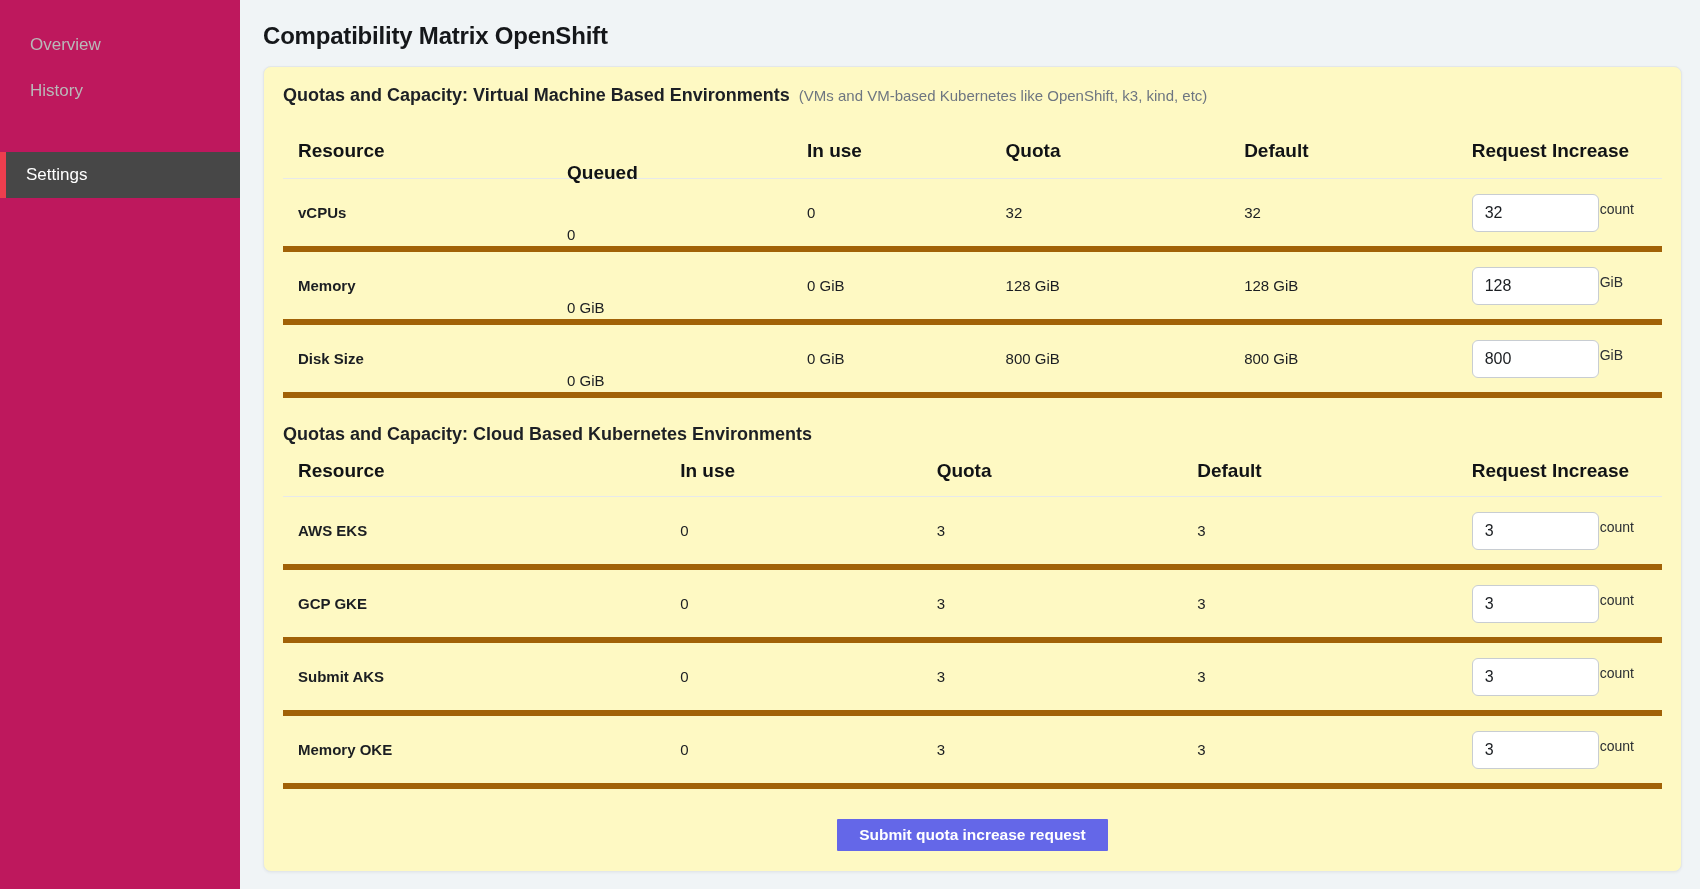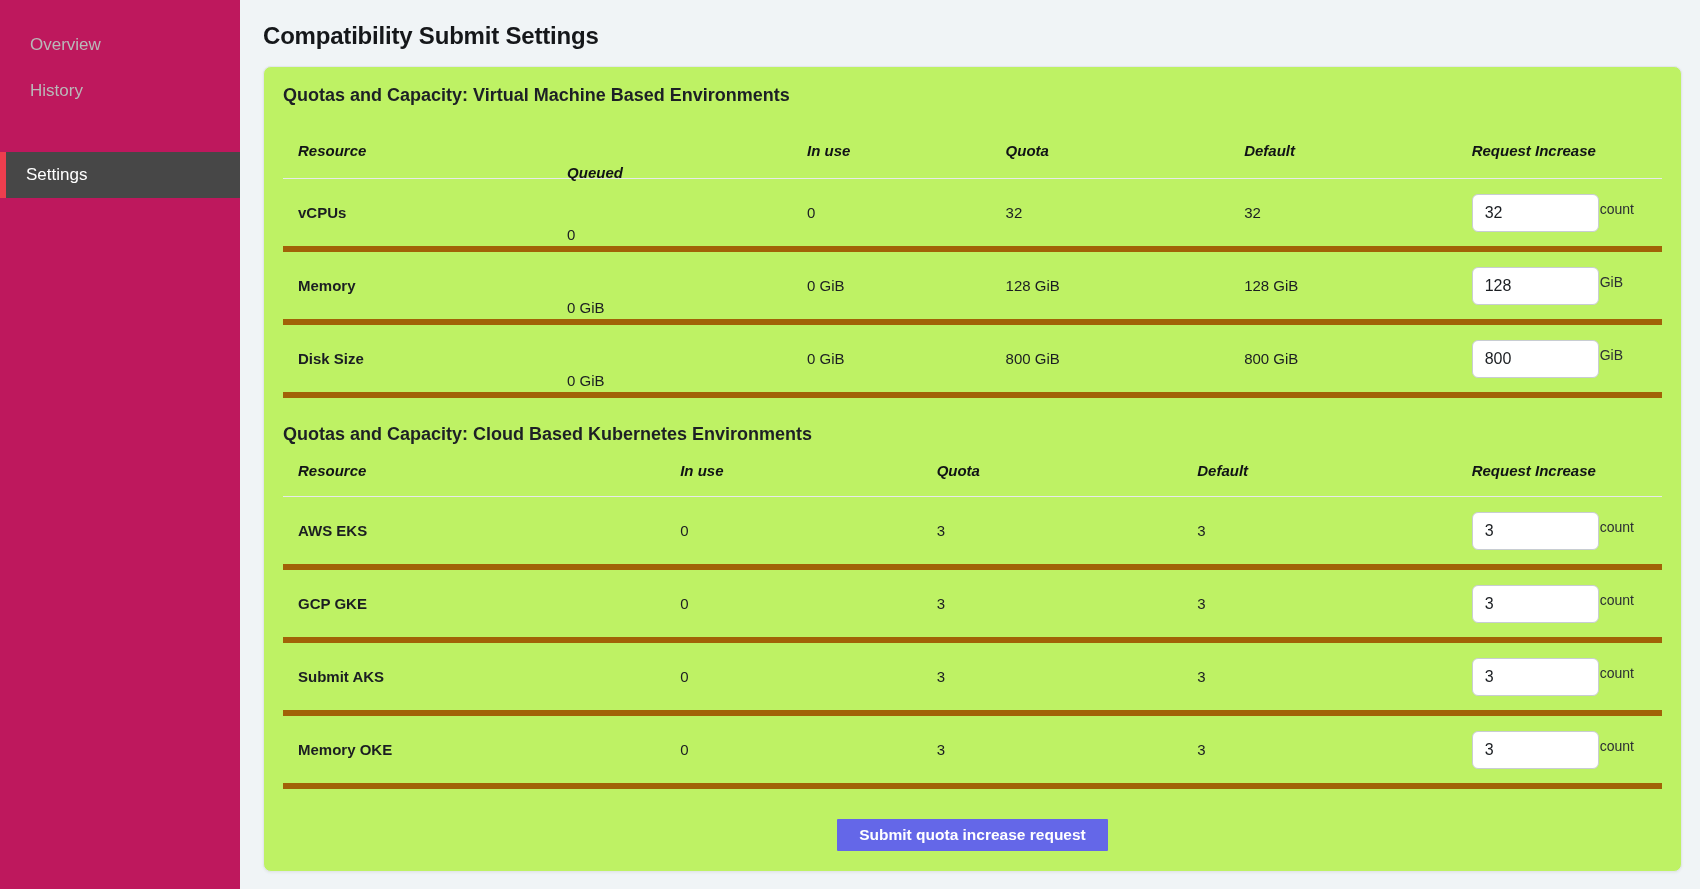--- a/index.html
+++ b/index.html
@@ -41,21 +41,21 @@
     padding: 20px 18px 0 23px;
   }
   .page-title {
     font-size: 24px;
     font-weight: 700;
     letter-spacing: -0.2px;
     margin: 2px 0 16px 0;
     color: #15171a;
   }
   .card {
-    background: #bef264;
+    background: #fef9c3;
     border: 1px solid #e3e7ea;
     border-radius: 8px;
     box-shadow: 0 1px 3px rgba(16,24,40,0.05);
     padding: 18px 19px 20px 19px;
   }
 
   .section-heading {
     display: flex; align-items: baseline;
     line-height: 21px;
   }
@@ -63,23 +63,22 @@
     font-size: 18px; font-weight: 700; color: #1d2025;
   }
   .section-heading .sub {
     font-size: 15px; font-weight: 400; color: #6e7681; margin-left: 9px;
   }
   .section-heading.second { margin-top: 26px; text-align: right; }
 
   
   .thead {
     display: flex; align-items: center;
-    font-weight: 700; font-size: 15px; color: #111316;
+    font-weight: 700; font-size: 19px; color: #111316;
     border-bottom: 1px solid #e7e9eb;
-    font-style: italic;
   }
   .thead.t1 { height: 56px; margin-top: 17px; }
   .thead.t2 { height: 52px; }
   .trow {
     display: flex; align-items: center;
     height: 73px;
     border-bottom: 6px solid #a16207;
     font-size: 15px; color: #1b1e22; justify-content: center;
   }
   .cell { overflow: visible; white-space: nowrap; }
@@ -147,26 +146,27 @@
     </div>
     <div class="side-item">
       <span>History</span>
     </div>
     <div class="side-item active">
       <span>Settings</span>
     </div>
   </nav>
 
   <main class="main">
-    <h1 class="page-title">Compatibility Submit Settings</h1>
+    <h1 class="page-title">Compatibility Matrix OpenShift</h1>
 
     <section class="card">
 
       <div class="section-heading">
         <span class="h">Quotas and Capacity: Virtual Machine Based Environments</span>
+        <span class="sub">(VMs and VM-based Kubernetes like OpenShift, k3, kind, etc)</span>
       </div>
 
       <div class="thead t1">
         <div class="cell c-resource">Resource</div>
         <div class="cell c-queued">Queued</div>
         <div class="cell c-inuse">In use</div>
         <div class="cell c-quota">Quota</div>
         <div class="cell c-default">Default</div>
         <div class="cell c-request">Request Increase</div>
       </div>

